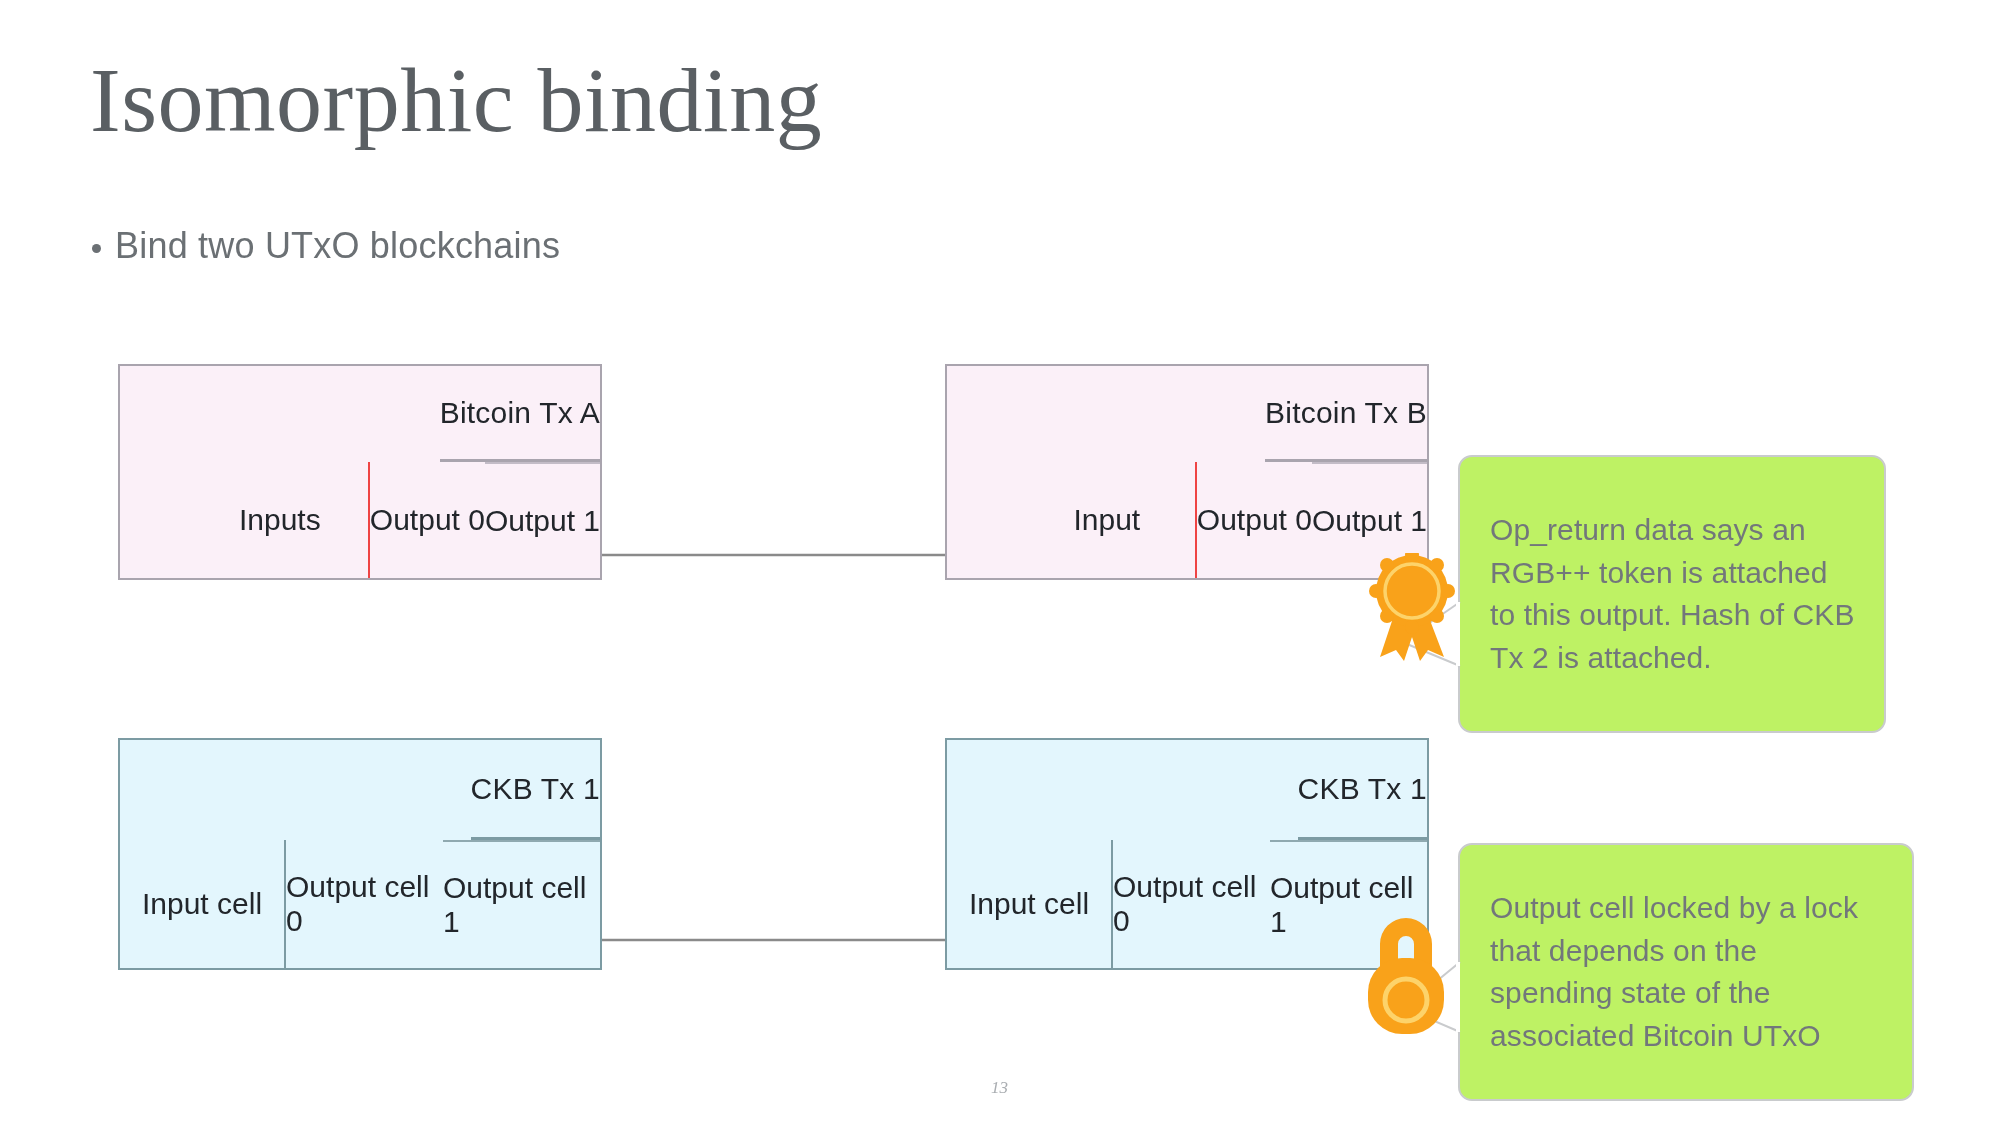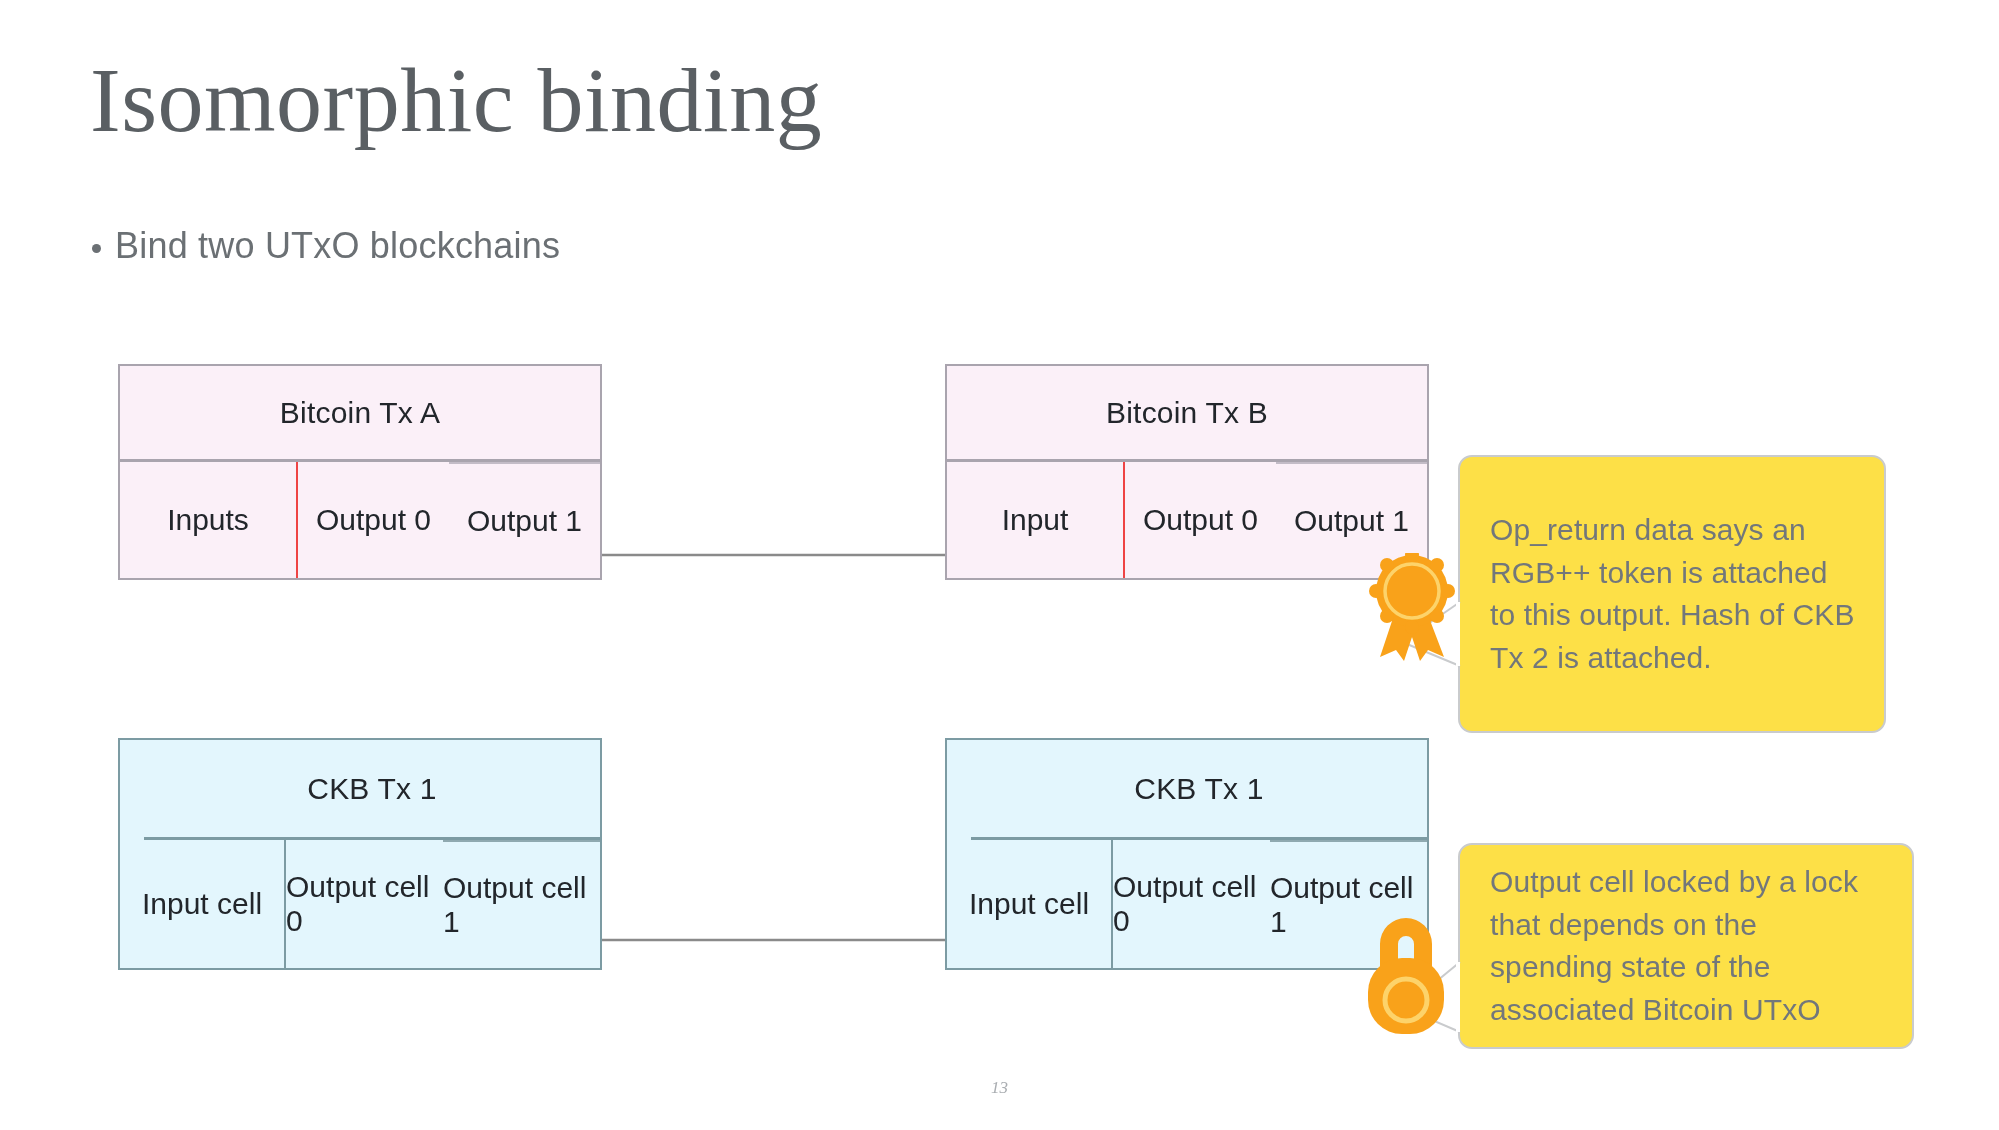--- a/index.html
+++ b/index.html
@@ -52,20 +52,21 @@
     letter-spacing: 0.2px;
     white-space: nowrap;
   }
 
   
   .tx-box {
     position: absolute;
     box-sizing: border-box;
     display: flex;
     flex-direction: column;
+    align-items: flex-end;
   }
   .tx-box.pink {
     border: 2px solid #a9a4ae;
     background: #fbf0f8;
   }
   .tx-box.blue {
     border: 2px solid #7c9ba3;
     background: #e3f6fd;
   }
   .tx-header {
@@ -119,21 +120,21 @@
     position: absolute;
     overflow: visible;
   }
 
   
   .callout {
     position: absolute;
     box-sizing: border-box;
     border: 2px solid #c9cbcd;
     border-radius: 14px;
-    background: #fde047;
+    background: #bef264;
   }
   .callout-text {
     position: absolute;
     left: 30px;
     top: 50%;
     transform: translateY(-50%);
     right: 24px;
     font-size: 30px;
     line-height: 1.42;
     color: #72777b;
@@ -246,21 +247,21 @@
     <circle cx="82" cy="38" r="7"></circle>
     <circle cx="71" cy="63" r="7"></circle>
     <circle cx="46" cy="74" r="7"></circle>
     <circle cx="21" cy="63" r="7"></circle>
     <circle cx="10" cy="38" r="7"></circle>
     <circle cx="21" cy="12" r="7"></circle>
   </g>
   <circle cx="46" cy="38" r="27" fill="none" stroke="#fdd36a" stroke-width="3.5"></circle>
 </svg>
 
-<div class="callout" style="left:1458px; top:843px; width:456px; height:206px;">
+<div class="callout" style="left:1458px; top:843px; width:456px; height:258px;">
   <div class="callout-text">Output cell locked by a lock that depends on the spending state of the associated Bitcoin UTxO</div>
 </div>
 <svg class="callout-tail" style="left:1398px; top:960px;" width="70" height="90" viewBox="0 0 70 90">
   <path d="M62 2 L6 48 L62 72" fill="#ffffff" stroke="#c9cbcd" stroke-width="2"></path>
   <line x1="60" y1="2" x2="60" y2="72" stroke="#ffffff" stroke-width="4"></line>
 </svg>
 
 <svg class="icon-lock" style="left:1360px; top:912px;" width="92" height="130" viewBox="0 0 92 130">
 
   <path d="M46 6 a26 26 0 0 1 26 26 v22 h-18 v-22 a8 8 0 0 0 -16 0 v22 h-18 v-22 a26 26 0 0 1 26 -26 z" fill="#f9a21a"></path>

